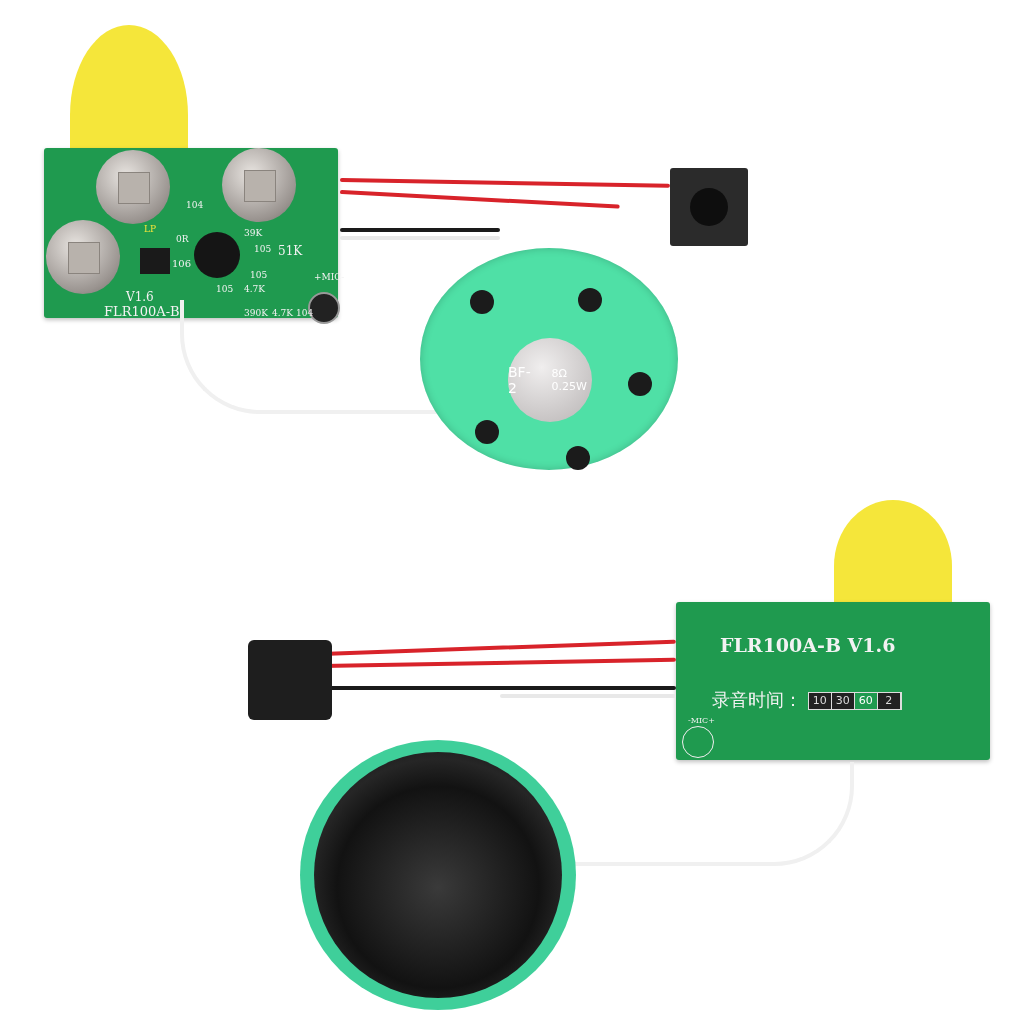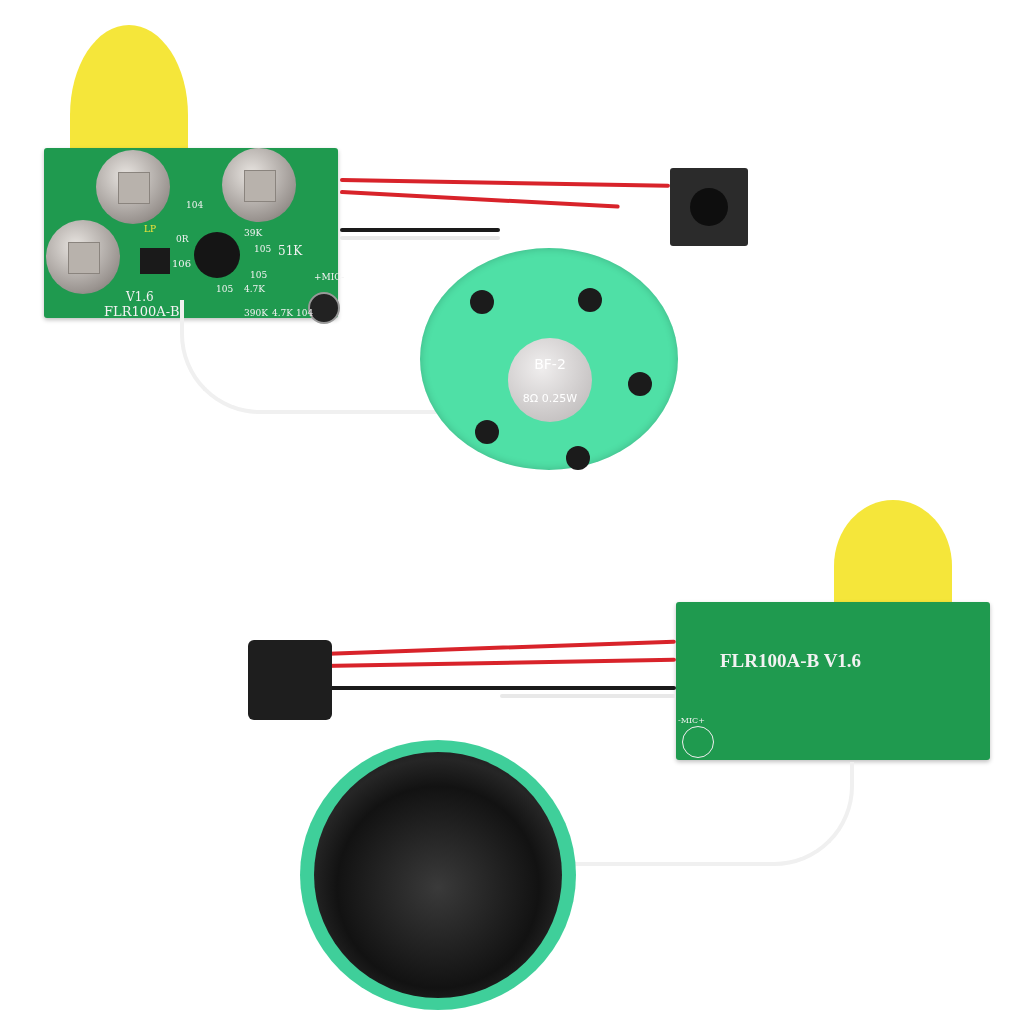--- a/index.html
+++ b/index.html
@@ -6,21 +6,21 @@
   body{width:1024px;height:1024px;background:#ffffff;position:relative;overflow:hidden;font-family:"DejaVu Serif",serif;}
   .abs{position:absolute;}
   .pcb{background:#1f9a4f;border-radius:3px;box-shadow:0 2px 4px rgba(0,0,0,.25);}
   .coin{border-radius:50%;background:radial-gradient(circle at 40% 35%,#e8e4e0,#9a9490 70%,#6e6a66);}
   .coin .sq{position:absolute;left:30%;top:30%;width:40%;height:40%;background:#b8b2ac;border:1px solid #8a847e;}
   .tab{background:#f5e63a;border-radius:50% 50% 6px 6px/60% 60% 6px 6px;}
   .wire{position:absolute;height:4px;border-radius:2px;}
   .silk{color:#f2f2f2;white-space:nowrap;}
   .spk-green{border-radius:50%;background:#4fe0a6;box-shadow:inset 0 0 8px rgba(0,0,0,.2);}
   .hole{position:absolute;width:24px;height:24px;border-radius:50%;background:#1b1b1b;}
-  .center-cap{position:absolute;border-radius:50%;background:radial-gradient(circle at 40% 35%,#f0eeee,#b8b4b4);display:flex;flex-direction:column;align-items:center;justify-content:center;color:#fff;font-size:11px;font-family:"DejaVu Sans",sans-serif;gap:20px;}
+  .center-cap{position:absolute;border-radius:50%;background:radial-gradient(circle at 40% 35%,#f0eeee,#b8b4b4);display:flex;flex-direction:row;align-items:center;justify-content:center;color:#fff;font-size:11px;font-family:"DejaVu Sans",sans-serif;gap:20px;}
   .btn-base{background:#2b2b2b;border-radius:3px;}
   .btn-cap{position:absolute;border-radius:50%;background:#0e0e0e;}
   .spk2{border-radius:50%;background:#3fcf9a;}
   .spk2 .cone{position:absolute;border-radius:50%;background:radial-gradient(circle at 50% 55%,#3a3a3a,#121212 55%,#262626 70%,#0c0c0c);}
   .time-box{display:inline-flex;border:1px solid #ddd;background:#222;height:16px;vertical-align:middle;}
   .time-box span{display:inline-block;width:22px;height:16px;border-right:1px solid #ddd;color:#ddd;font-size:11px;text-align:center;line-height:16px;font-family:"DejaVu Sans",sans-serif;}
   .time-box span.sel{background:#1f9a4f;color:#fff;}
 </style>
 </head>
 <body>
@@ -80,22 +80,31 @@
     <div class="center-cap" style="left:88px;top:90px;width:84px;height:84px;">
       <span style="font-size:14px;">BF-2</span>
       <span>8Ω 0.25W</span>
     </div>
   </div>
 </div>
 
 <div class="abs" style="left:0;top:500px;width:1024px;height:524px;">
   <div class="abs tab" style="left:834px;top:0px;width:118px;height:110px;"></div>
   <div class="abs pcb" style="left:676px;top:102px;width:314px;height:158px;">
-    <div class="abs silk" style="left:44px;top:48px;font-size:19px;font-weight:bold;font-family:Liberation Serif, serif;">FLR100A-B V1.6</div>
-    <div class="abs silk" style="left:2px;top:114px;font-size:8px;">-MIC+</div>
+    <div class="abs silk" style="left:44px;top:32px;font-size:19px;font-weight:bold;">FLR100A-B V1.6</div>
+    <div class="abs silk" style="left:36px;top:86px;font-size:18px;">
+      <span>录音时间：</span>
+      <span class="time-box">
+        <span>10</span>
+        <span>30</span>
+        <span class="sel">60</span>
+        <span>2</span>
+      </span>
+    </div>
+    <div class="abs silk" style="left:12px;top:114px;font-size:8px;">-MIC+</div>
     <div class="abs" style="left:6px;top:124px;width:30px;height:30px;border-radius:50%;border:1px solid #eee;"></div>
   </div>
   <div class="wire" style="left:320px;top:152px;width:356px;background:#d8232a;transform:rotate(-2deg);transform-origin:left;"></div>
   <div class="wire" style="left:320px;top:164px;width:356px;background:#d8232a;transform:rotate(-1deg);transform-origin:left;"></div>
   <div class="wire" style="left:320px;top:186px;width:356px;background:#1a1a1a;"></div>
   <div class="wire" style="left:500px;top:194px;width:176px;background:#e8e8e8;"></div>
   <div class="abs btn-base" style="left:248px;top:140px;width:84px;height:80px;background:#1e1e1e;border-radius:6px;"></div>
   <div class="abs" style="left:560px;top:262px;width:290px;height:100px;border:4px solid #f0f0f0;border-top:none;border-left:none;border-radius:0 0 80px 0;"></div>
   <div class="abs spk2" style="left:300px;top:240px;width:276px;height:270px;">
     <div class="cone" style="left:14px;top:12px;width:248px;height:246px;"></div>

